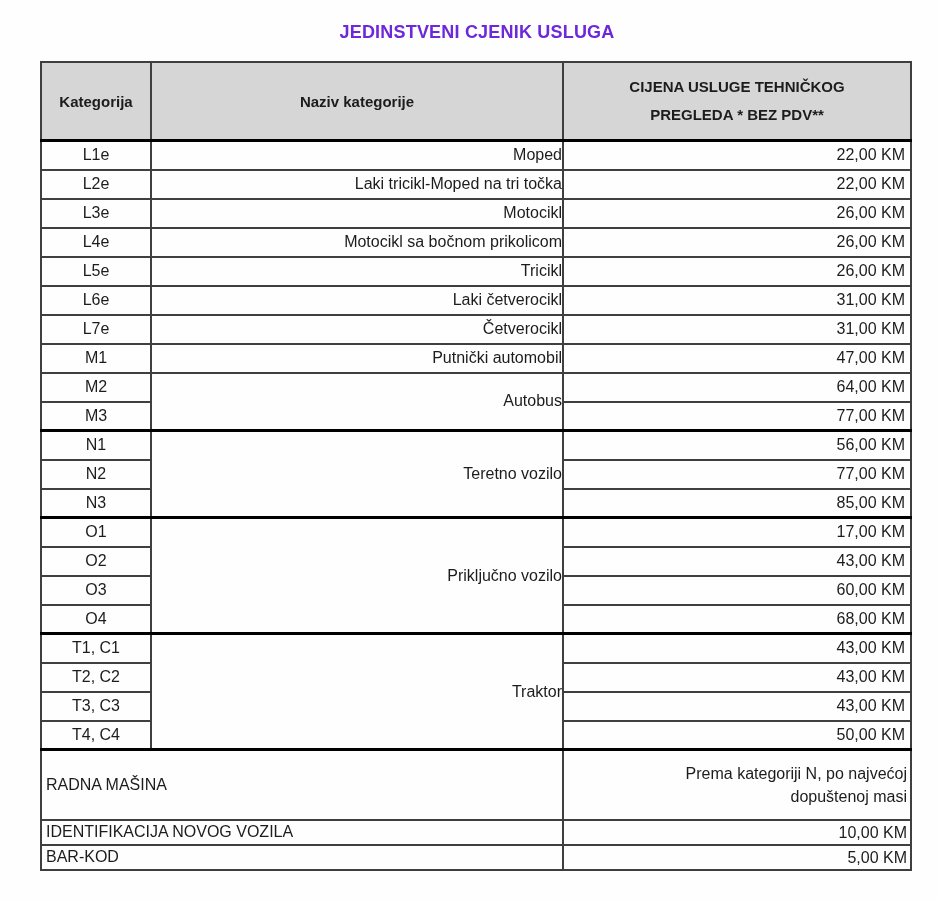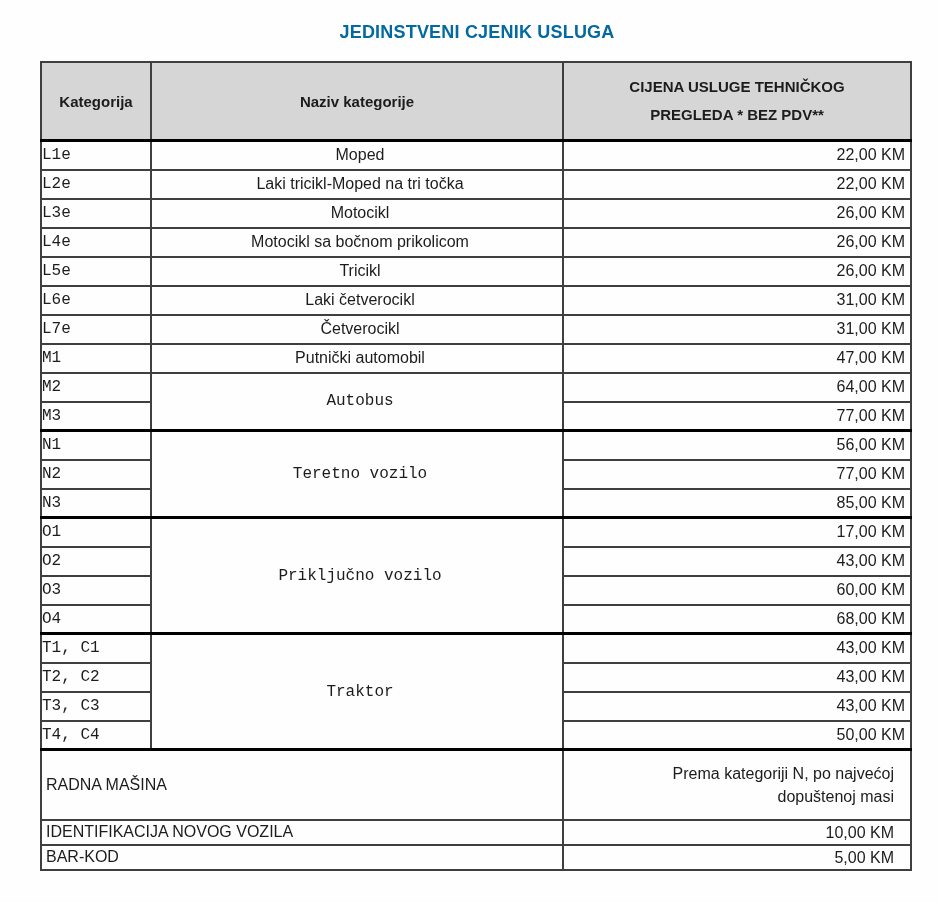--- a/index.html
+++ b/index.html
@@ -20,21 +20,21 @@
   }
   .doc-title {
     margin: 0;
     padding-top: 22px;
     width: 870px;
     margin-left: 42px;
     text-align: center;
     font-size: 18px;
     font-weight: bold;
     letter-spacing: 0.2px;
-    color: #0369a1;
+    color: #6d28d9;
   }
   table.price-table {
     border-collapse: collapse;
     table-layout: fixed;
     width: 870px;
     margin-left: 40px;
     margin-top: 18px;
     border: 2px solid #a21caf;
   }
   col.c-cat   { width: 110px; }
@@ -56,49 +56,48 @@
     font-size: 15px;
     text-align: center;
     vertical-align: middle;
   }
   thead th.price-head {
     line-height: 1.85;
     padding: 0 28px;
   }
   tbody tr.r { height: 29px; }
   td.cat {
-    text-align: left;
-    vertical-align: middle;
-    font-family: Liberation Mono, monospace;
+    text-align: center;
+    vertical-align: middle;
   }
   td.name {
-    text-align: center;
+    text-align: right;
     vertical-align: middle;
     padding-left: 6px;
   }
   td.price {
     text-align: right;
     vertical-align: middle;
     padding-right: 5px;
   }
   
   tr.gb td { border-bottom: 3px solid #000000; }
-  td.gbcell { border-bottom: 3px solid #000000; font-family: Liberation Mono, monospace; }
+  td.gbcell { border-bottom: 3px solid #000000; }
 
   tr.footer-row td.flabel {
     text-align: left;
     vertical-align: middle;
     padding-left: 4px;
   }
   tr.footer-tall { height: 70px; }
   tr.footer-std  { height: 20px; }
   td.fprice {
     text-align: right;
     vertical-align: middle;
-    padding-right: 16px;
+    padding-right: 3px;
     line-height: 1.45;
   }
 </style>
 </head>
 <body>
 
 <div class="page">
 
   <h1 class="doc-title">JEDINSTVENI CJENIK USLUGA</h1>
 

